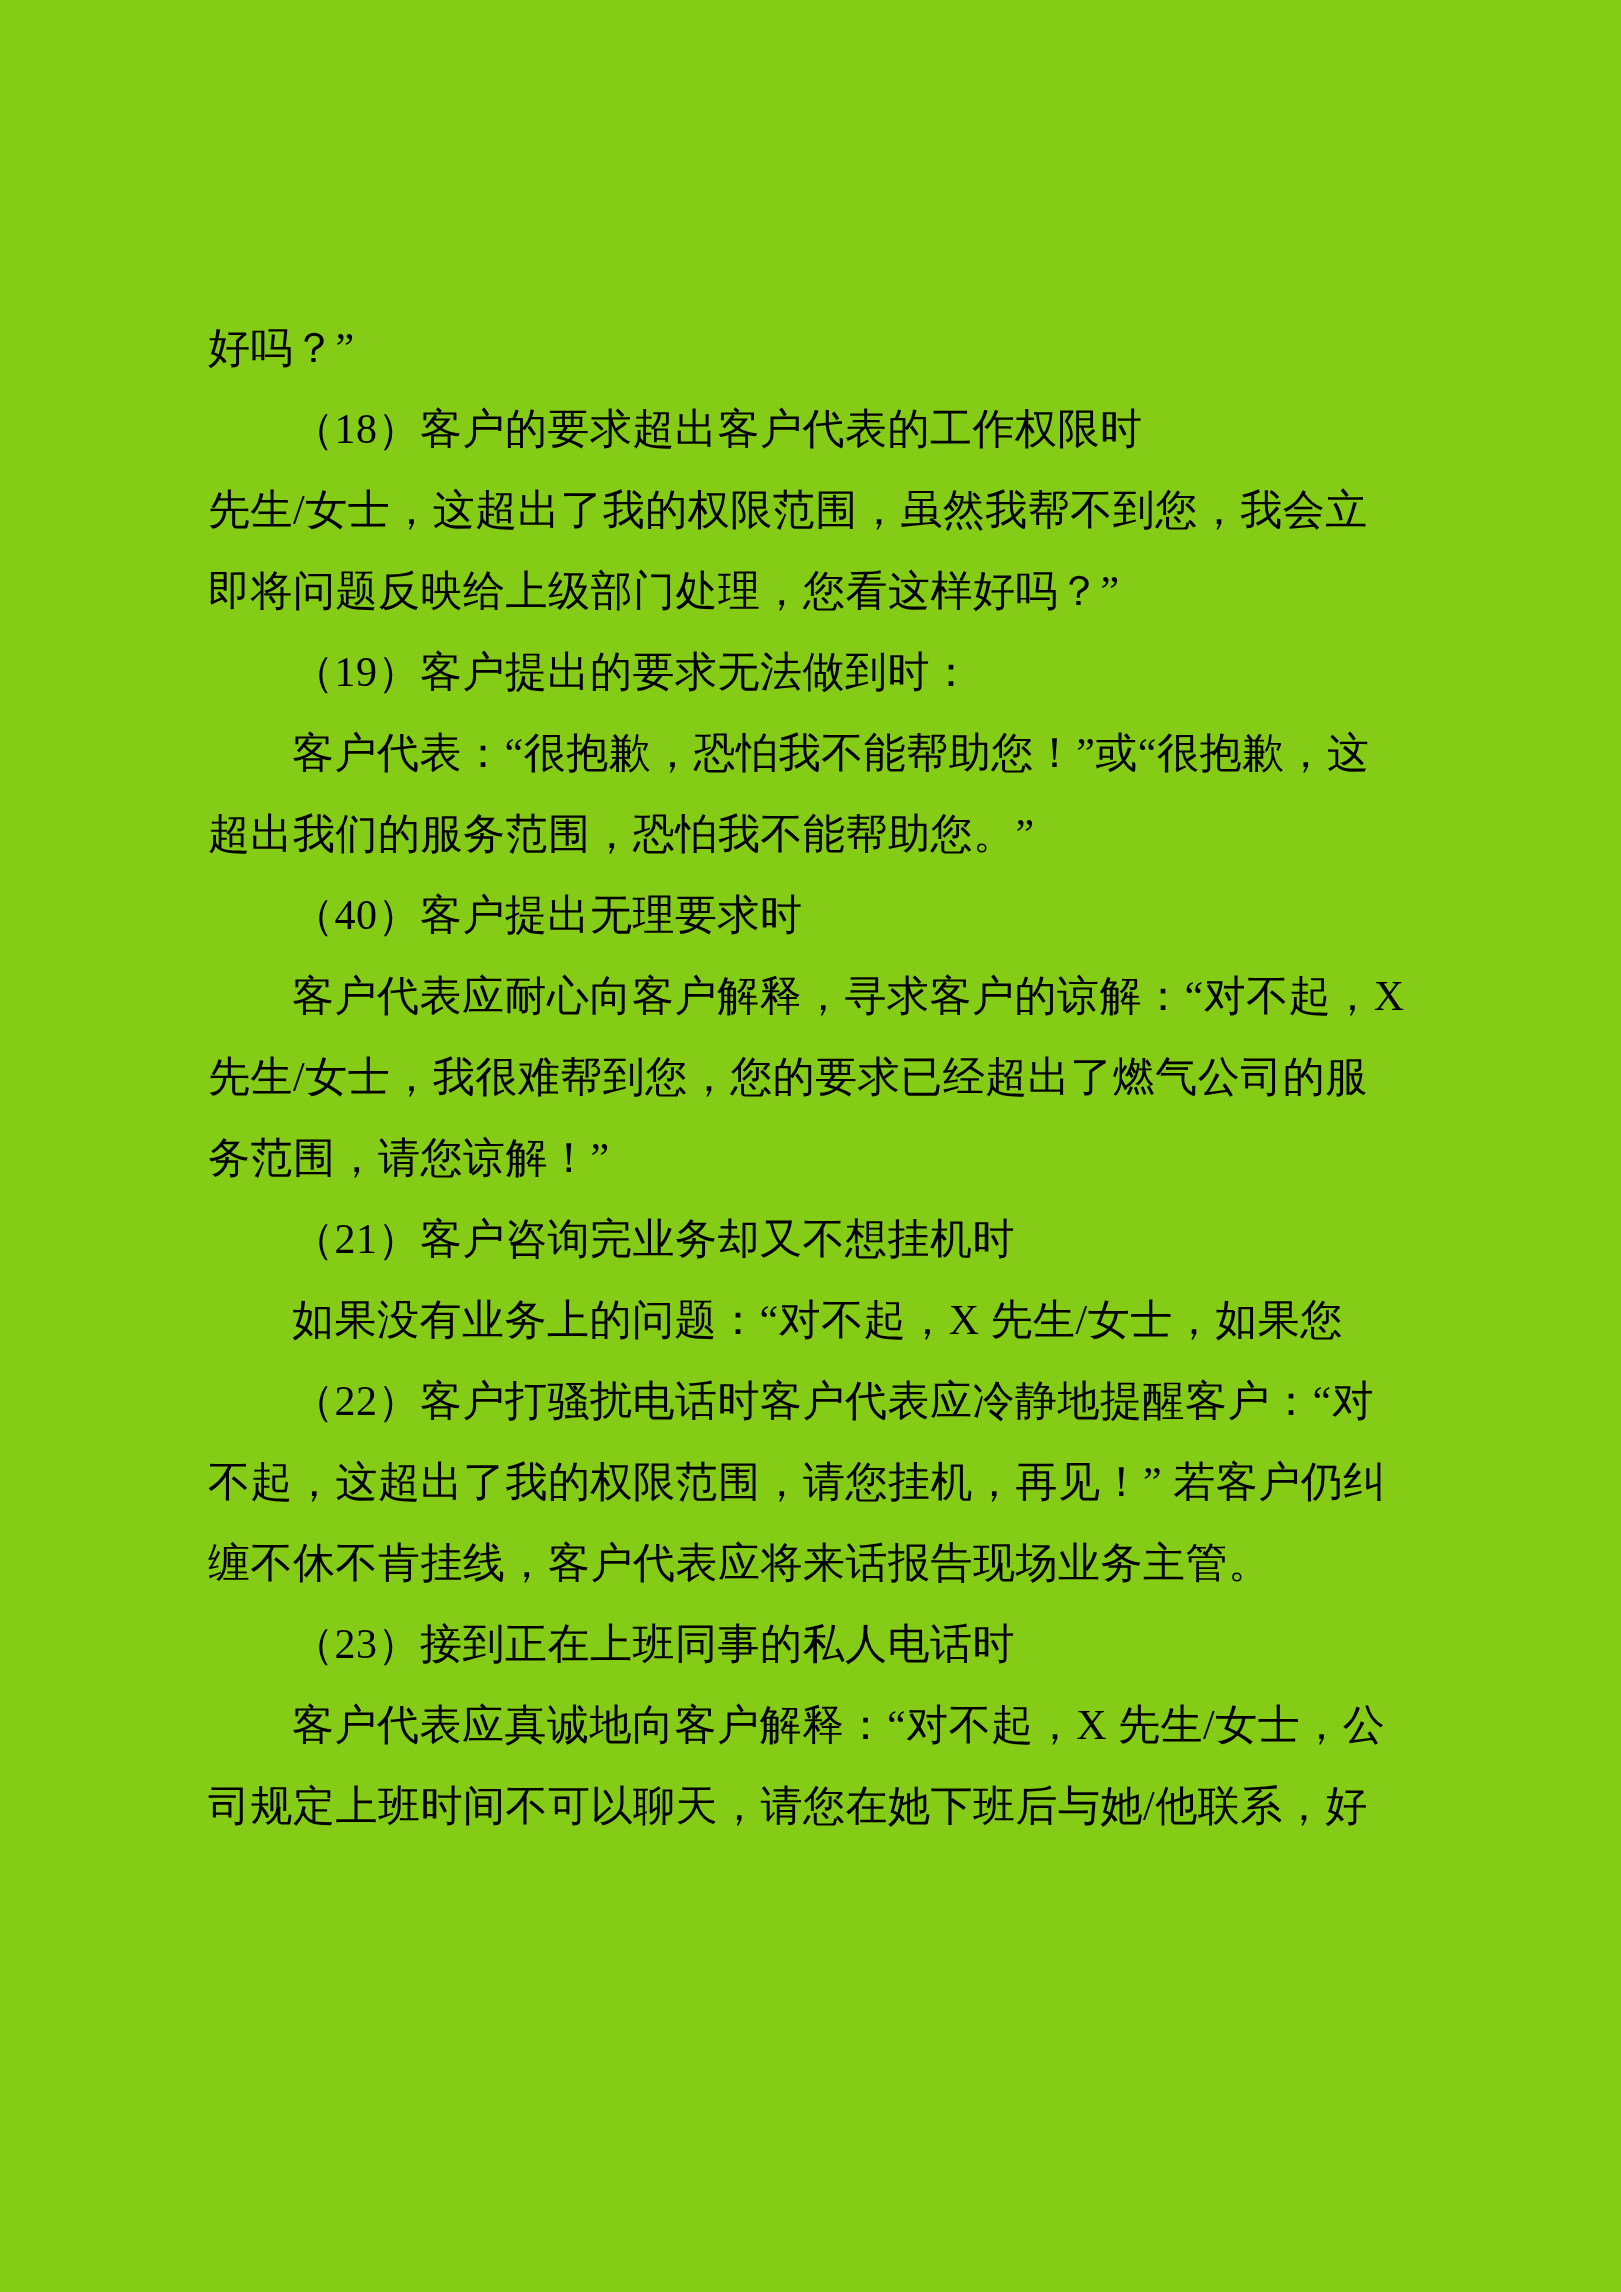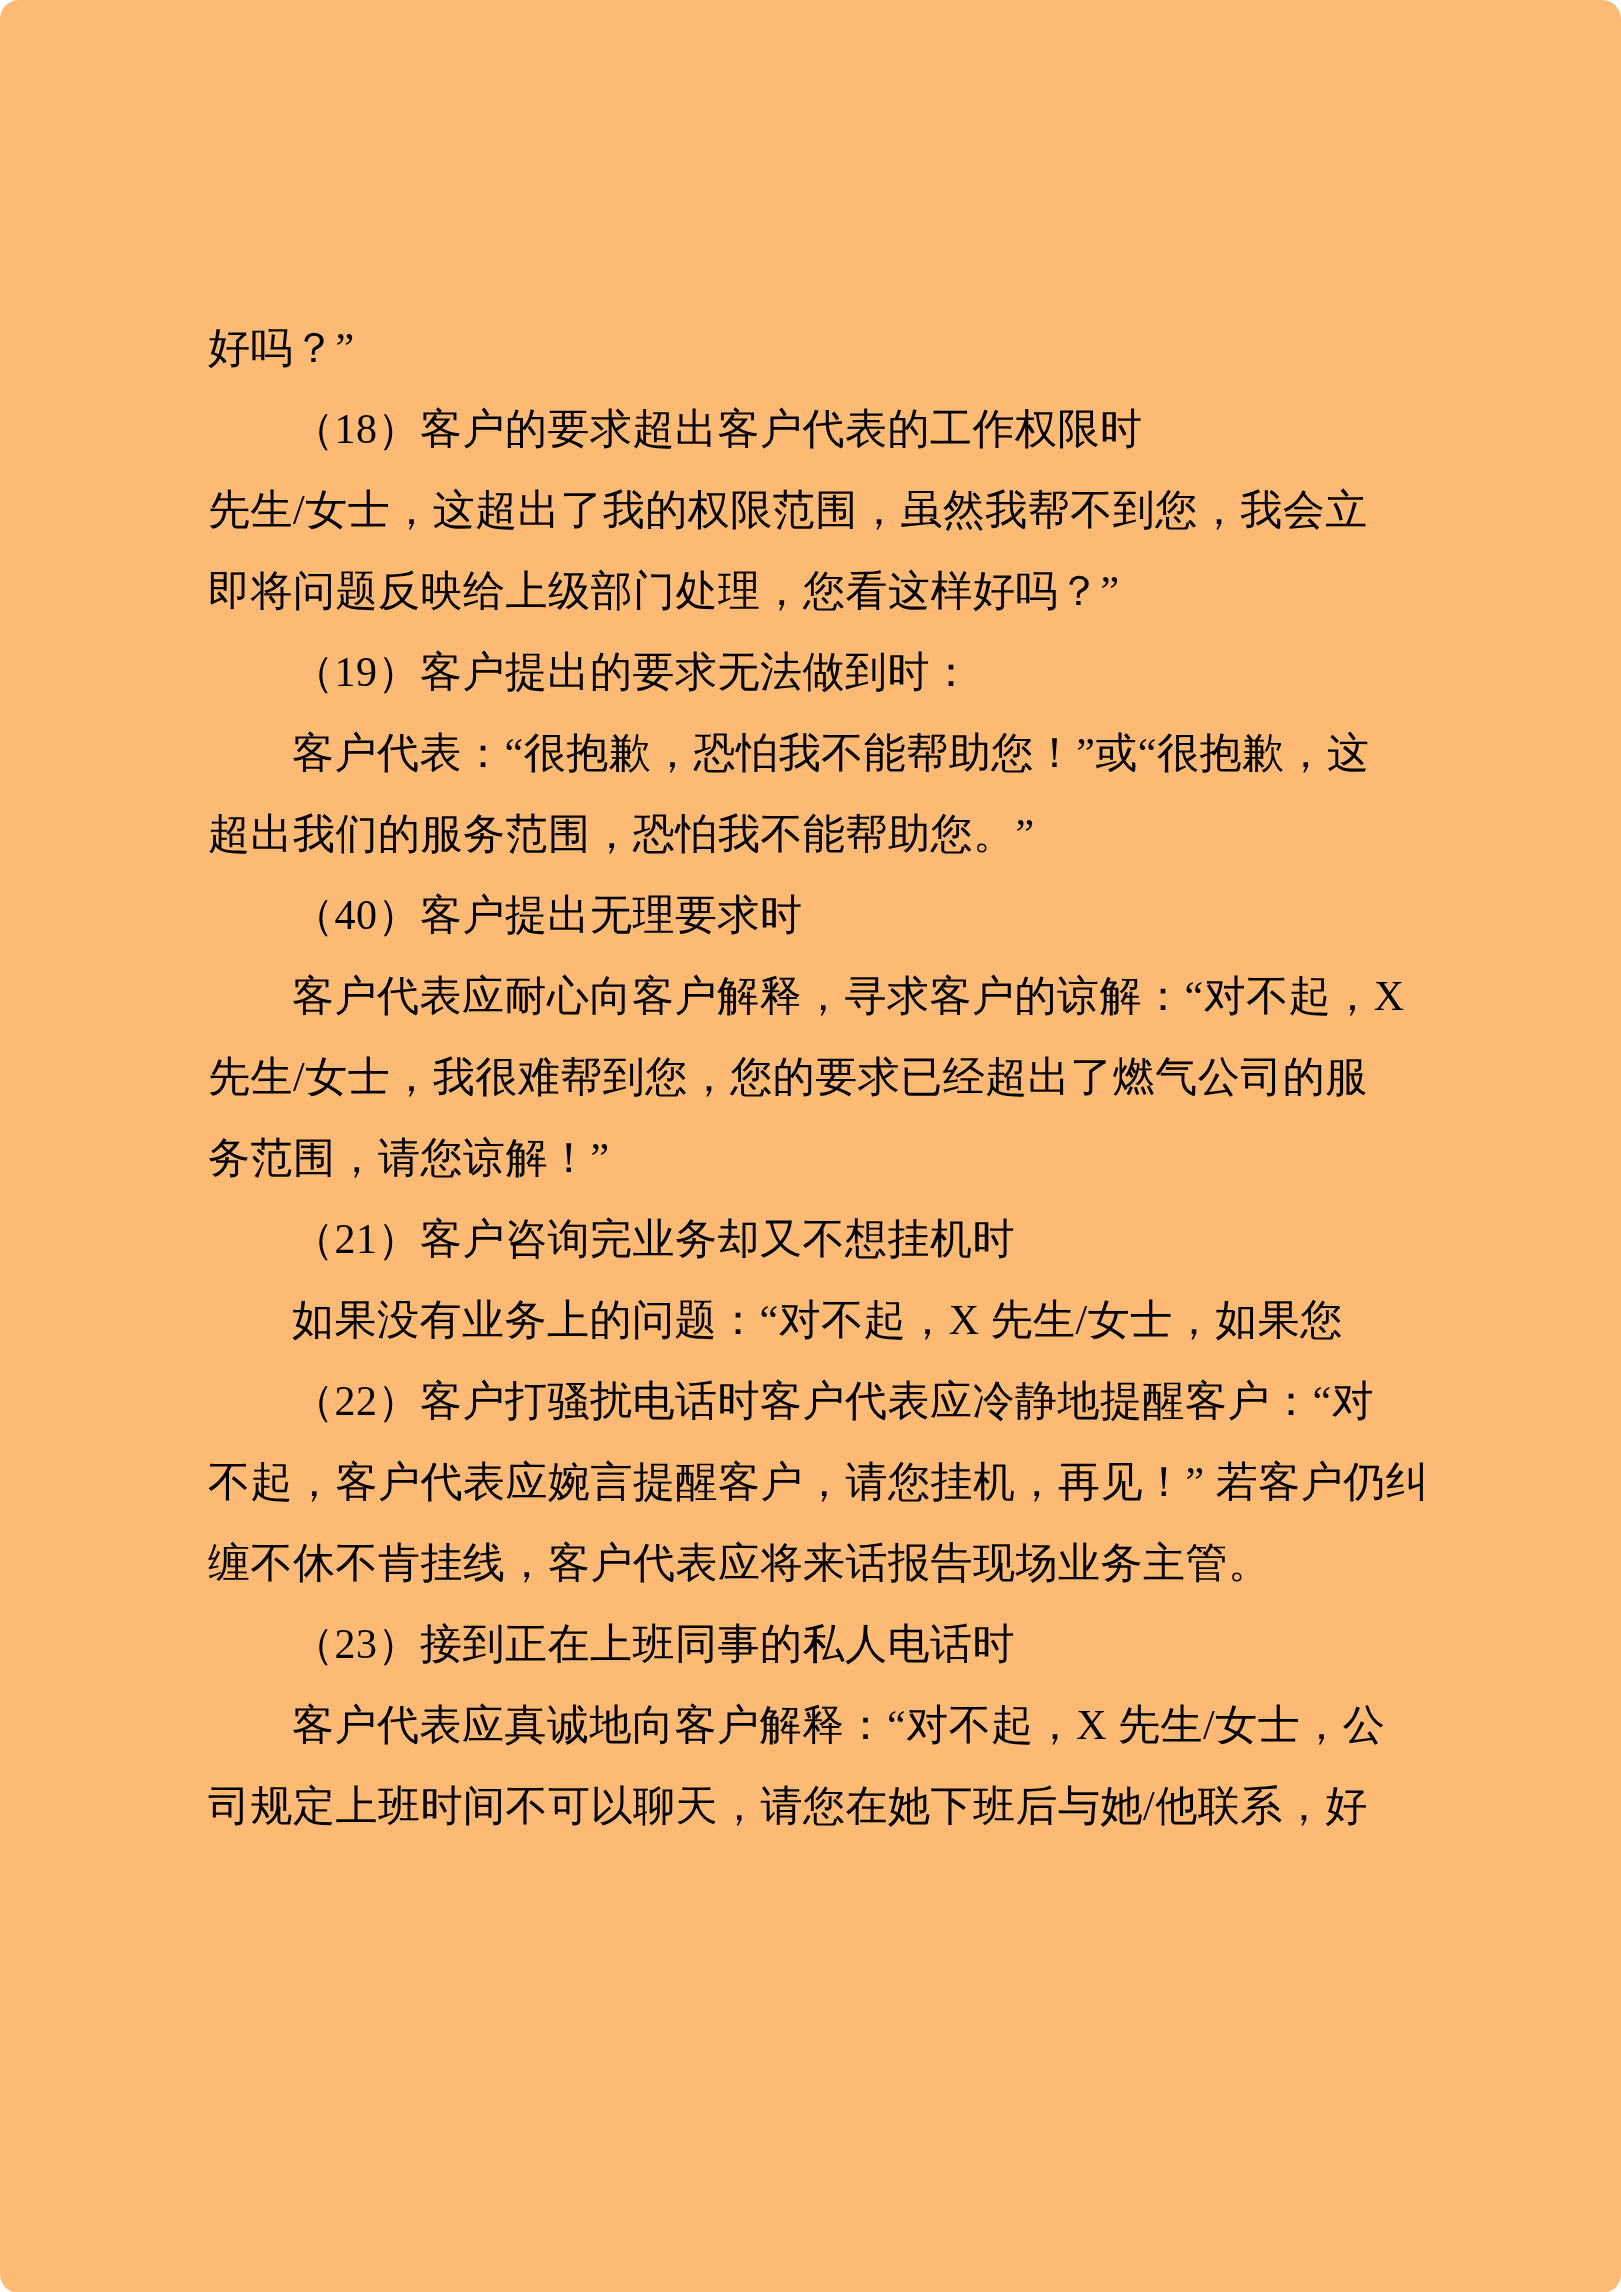--- a/index.html
+++ b/index.html
@@ -34,37 +34,37 @@
     height: 81px;
     letter-spacing: 0.5px;
   }
   .line.indent {
     padding-left: 84px; 
   }
 </style>
 </head>
 <body>
 
-<div class="page" style="background: #fdba74; border-radius: 19px;">
+<div class="page" style="background: #84cc16;">
   <div class="text-block" style="color: rgb(0, 0, 0);">
 
   <div class="line">好吗？”</div>
       <div class="line indent">（18）客户的要求超出客户代表的工作权限时</div>
       <div class="line">先生/女士，这超出了我的权限范围，虽然我帮不到您，我会立</div>
       <div class="line">即将问题反映给上级部门处理，您看这样好吗？”</div>
       <div class="line indent">（19）客户提出的要求无法做到时：</div>
       <div class="line indent">客户代表：“很抱歉，恐怕我不能帮助您！”或“很抱歉，这</div>
       <div class="line">超出我们的服务范围，恐怕我不能帮助您。”</div>
       <div class="line indent">（40）客户提出无理要求时</div>
       <div class="line indent">客户代表应耐心向客户解释，寻求客户的谅解：“对不起，X</div>
       <div class="line">先生/女士，我很难帮到您，您的要求已经超出了燃气公司的服</div>
       <div class="line">务范围，请您谅解！”</div>
       <div class="line indent">（21）客户咨询完业务却又不想挂机时</div>
       <div class="line indent">如果没有业务上的问题：“对不起，X 先生/女士，如果您</div>
       <div class="line indent">（22）客户打骚扰电话时客户代表应冷静地提醒客户：“对</div>
-      <div class="line">不起，客户代表应婉言提醒客户，请您挂机，再见！” 若客户仍纠</div>
+      <div class="line">不起，这超出了我的权限范围，请您挂机，再见！” 若客户仍纠</div>
       <div class="line">缠不休不肯挂线，客户代表应将来话报告现场业务主管。</div>
       <div class="line indent">（23）接到正在上班同事的私人电话时</div>
       <div class="line indent">客户代表应真诚地向客户解释：“对不起，X 先生/女士，公</div>
       <div class="line">司规定上班时间不可以聊天，请您在她下班后与她/他联系，好</div>
     </div>
 </div>
 
 
 </body></html>

